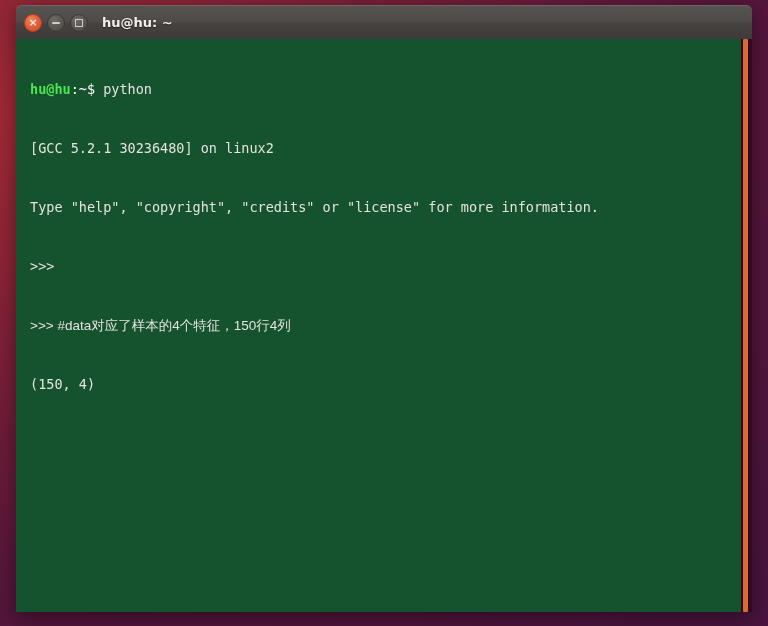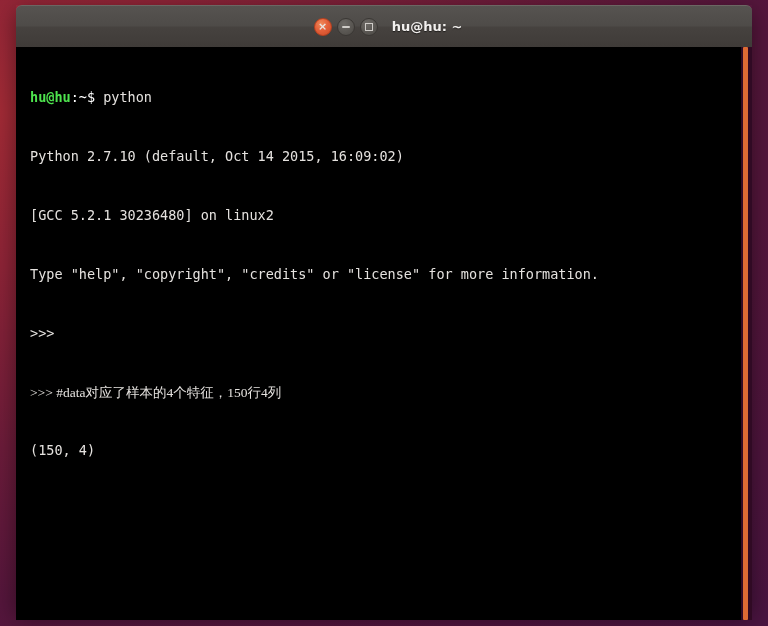--- a/index.html
+++ b/index.html
@@ -21,28 +21,27 @@
     position: absolute;
     left: 16px;
     top: 5px;
     width: 736px;
     height: 607px;
     box-shadow: 0 6px 22px rgba(0,0,0,0.45);
   }
 
   #titlebar {
     position: relative;
-    height: 42px;
+    height: 34px;
     border-radius: 6px 6px 0 0;
     background: linear-gradient(to bottom, #565350 0%, #4e4b48 48%, #46423f 52%, #3f3b38 100%);
     border-top: 1px solid #6b6763;
     box-sizing: border-box;
     display: flex;
     align-items: center;
-    justify-content: center;
   }
 
   #window-buttons {
     display: flex;
     align-items: center;
     gap: 5px;
     margin-left: 8px;
   }
   .wbtn {
     width: 18px;
@@ -83,41 +82,41 @@
     font-family: "DejaVu Sans", "Liberation Sans", sans-serif;
     font-size: 13px;
     font-weight: bold;
     text-shadow: 0 1px 1px rgba(0,0,0,0.55);
   }
 
   
   #terminal {
     position: relative;
     height: 573px;
-    background: #000000;
+    background: #14532d;
     overflow: hidden;
   }
 
   #term-text {
     position: absolute;
     left: 14px;
     top: 2px;
     right: 0;
     white-space: pre;
     font-family: "DejaVu Sans Mono", "Liberation Mono", monospace;
     font-size: 13.5px;
     line-height: 19.62px;
     color: #e5e2df;
     letter-spacing: 0px;
   }
   .line { height: 19.62px; }
   .grn { color: #4ee44e; font-weight: bold; }
   .wht { color: #ffffff; }
   .cjk {
-    font-family: Liberation Serif, serif;
+    font-family: Liberation Sans, sans-serif;
   }
 
   #scrollbar-track {
     position: absolute;
     top: 0;
     right: 0;
     width: 11px;
     height: 100%;
     background: #300a24;
   }
@@ -147,21 +146,20 @@
       <div class="wbtn wbtn-max">
         <span class="wbtn-glyph"></span>
       </div>
     </div>
     <div id="title-text">hu@hu: ~</div>
   </div>
 
   <div id="terminal">
     <div id="term-text">
       <div class="line"><span class="grn">hu@hu</span><span class="wht">:~$</span><span> python</span></div>
-      <div class="line">Python 2.7.10 (default, Oct 14 2015, 16:09:02)</div>
       <div class="line">[GCC 5.2.1 30236480] on linux2</div>
       <div class="line">Type "help", "copyright", "credits" or "license" for more information.</div>
       <div class="line">&gt;&gt;&gt;</div>
       <div class="line cjk">&gt;&gt;&gt; #data对应了样本的4个特征，150行4列</div>
       <div class="line">(150, 4)</div>
       
       
       
       
       

